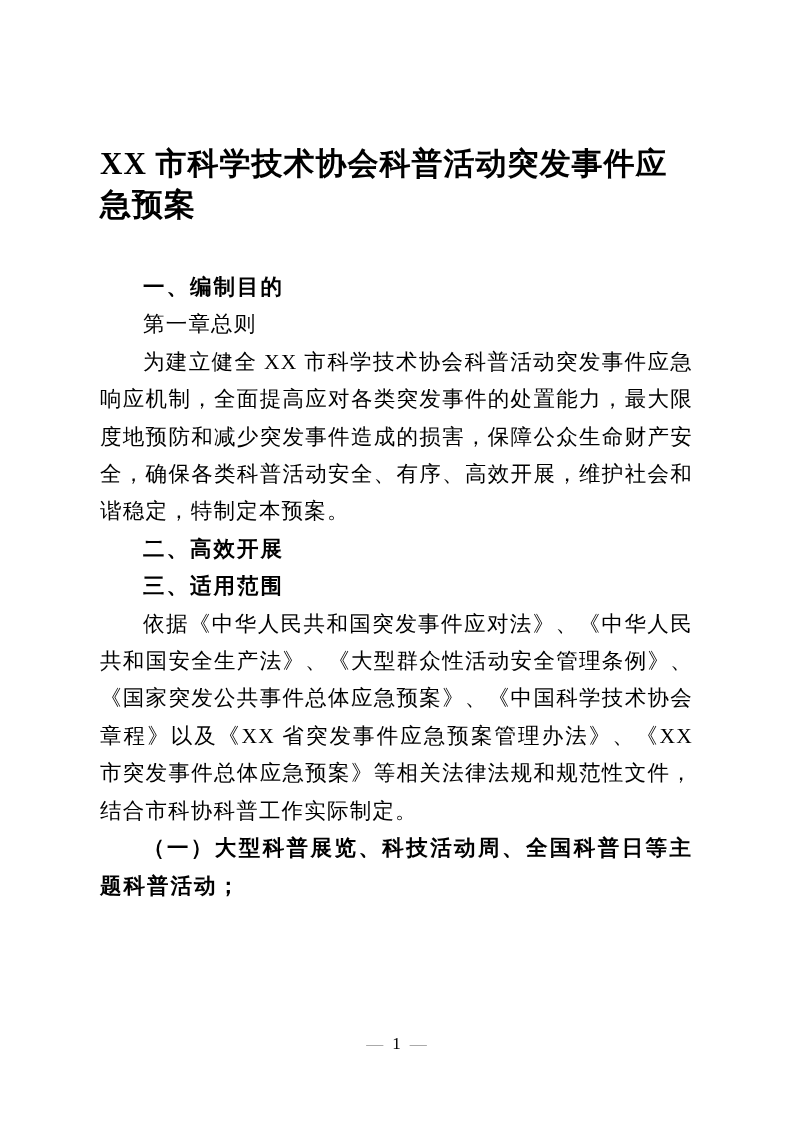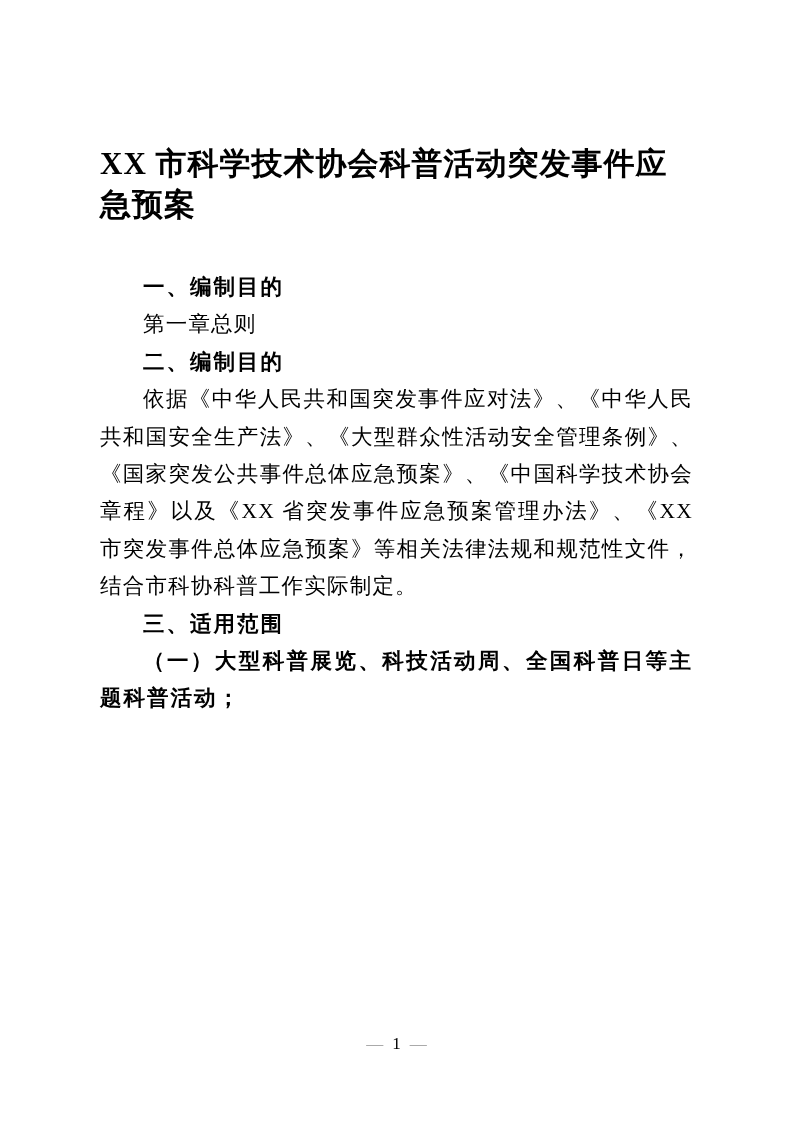--- a/index.html
+++ b/index.html
@@ -66,23 +66,24 @@
 <div class="page">
 
   <div class="doc-title">
     <div class="title-line">XX 市科学技术协会科普活动突发事件应</div>
     <div class="title-line">急预案</div>
   </div>
 
   <div class="doc-body">
     <p class="para heading">一、编制目的</p>
     <p class="para">第一章总则</p>
-    <p class="para heading">二、编制目的</p>
+    <p class="para">为建立健全 XX 市科学技术协会科普活动突发事件应急响应机制，全面提高应对各类突发事件的处置能力，最大限度地预防和减少突发事件造成的损害，保障公众生命财产安全，确保各类科普活动安全、有序、高效开展，维护社会和谐稳定，特制定本预案。</p>
+    <p class="para heading">二、高效开展</p>
+    <p class="para heading">三、适用范围</p>
     <p class="para">依据《中华人民共和国突发事件应对法》、《中华人民共和国安全生产法》、《大型群众性活动安全管理条例》、《国家突发公共事件总体应急预案》、《中国科学技术协会章程》以及《XX 省突发事件应急预案管理办法》、《XX 市突发事件总体应急预案》等相关法律法规和规范性文件，结合市科协科普工作实际制定。</p>
-    <p class="para heading">三、适用范围</p>
     <p class="para heading">（一）大型科普展览、科技活动周、全国科普日等主题科普活动；</p>
   </div>
 
   <div class="page-footer">
     <span class="dash">—</span><span class="num">1</span><span class="dash">—</span>
   </div>
 
 </div>
 
 </body></html>

